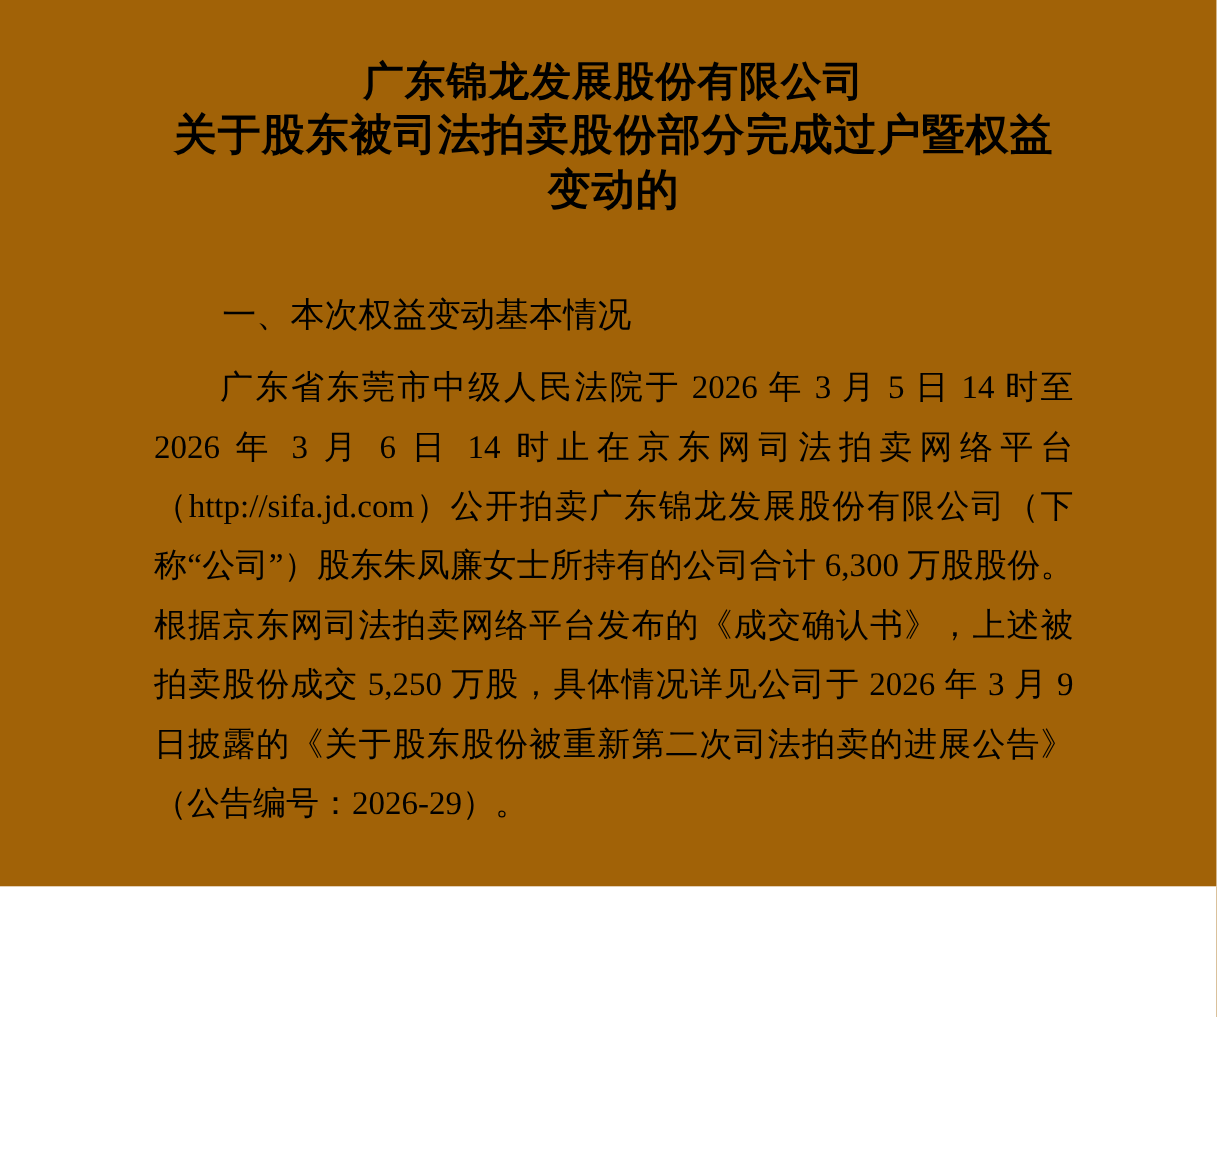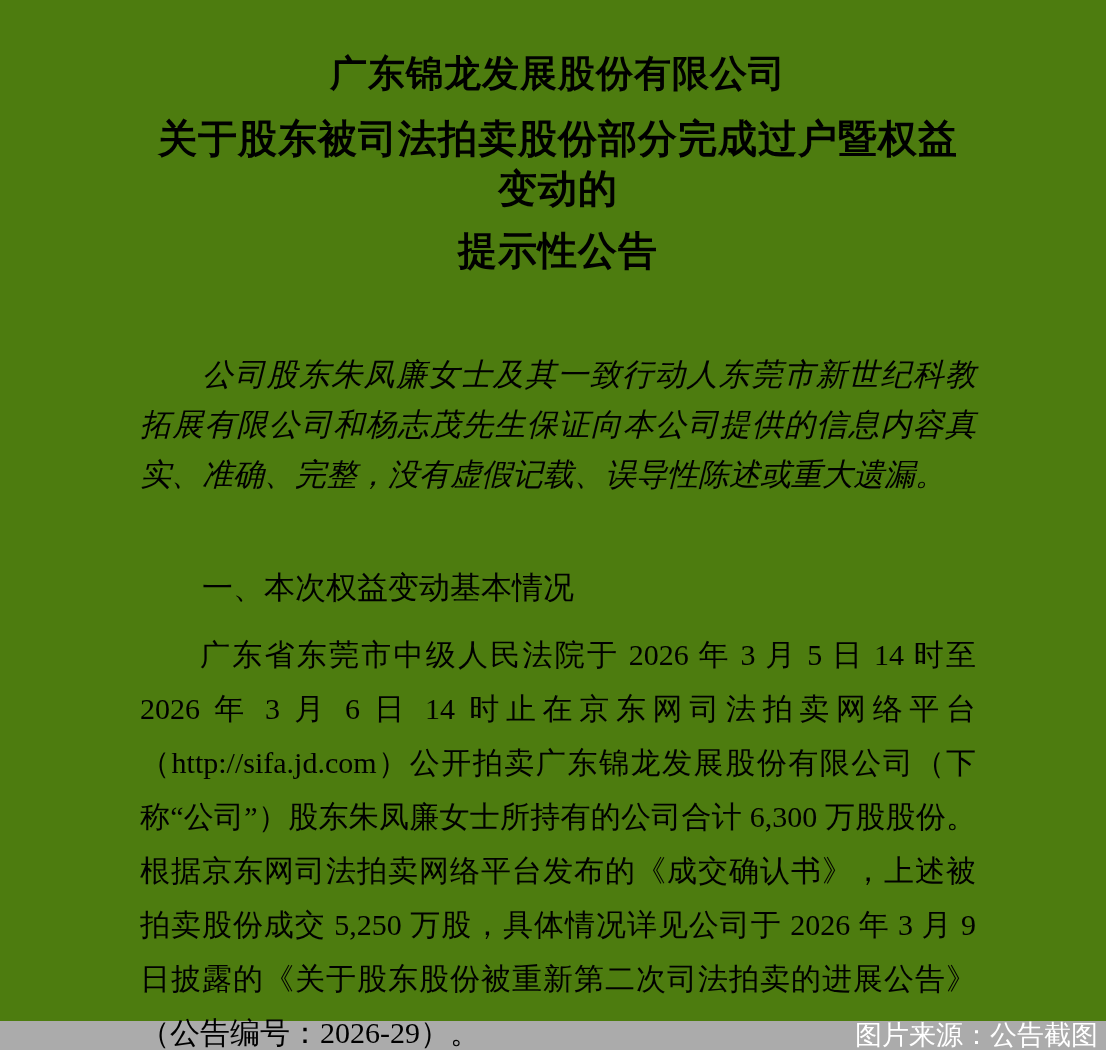--- a/index.html
+++ b/index.html
@@ -3,22 +3,22 @@
 <meta charset="utf-8">
 <style>
   html, body {
     margin: 0;
     padding: 0;
     background: #ffffff;
   }
   .page {
     position: relative;
     width: 1106px;
-    height: 1050px;
-    background: #4d7c0f;
+    height: 806px;
+    background: #a16207;
     overflow: hidden;
     font-family: "Liberation Serif", serif;
     color: #000000;
   }
   .doc {
     position: relative;
     z-index: 1;
     padding: 0 130px 0 140px;
   }
   
@@ -27,21 +27,20 @@
     font-weight: bold;
     text-align: center;
     letter-spacing: 1px;
   }
   .title-company {
     margin-top: 50px;
     font-size: 37px;
     line-height: 48px;
   }
   .title-subject1 {
-    margin-top: 16px;
     font-size: 39px;
     line-height: 50px;
   }
   .title-subject2 {
     margin-top: 12px;
     font-size: 39px;
     line-height: 50px;
   }
   
   .disclaimer {
@@ -104,23 +103,21 @@
 <div class="page">
 
   <div class="watermark-band"></div>
 
   <div class="doc">
 
     <div class="title title-company">广东锦龙发展股份有限公司</div>
 
     <div class="title title-subject1">关于股东被司法拍卖股份部分完成过户暨权益变动的</div>
 
-    <div class="title title-subject2">提示性公告</div>
 
-    <p class="disclaimer first">公司股东朱凤廉女士及其一致行动人东莞市新世纪科教拓展有限公司和杨志茂先生保证向本公司提供的信息内容真实、准确、完整，没有虚假记载、误导性陈述或重大遗漏。</p>
 
 
     <h2 class="section-heading">一、本次权益变动基本情况</h2>
 
     <p class="body-para">广东省东莞市中级人民法院于 2026 年 3 月 5 日 14 时至 2026 年 3 月 6 日 14 时止在京东网司法拍卖网络平台（http://sifa.jd.com）公开拍卖广东锦龙发展股份有限公司（下称“公司”）股东朱凤廉女士所持有的公司合计 6,300 万股股份。根据京东网司法拍卖网络平台发布的《成交确认书》，上述被拍卖股份成交 5,250 万股，具体情况详见公司于 2026 年 3 月 9 日披露的《关于股东股份被重新第二次司法拍卖的进展公告》（公告编号：2026-29）。</p>
 
   </div>
 
   <div class="watermark-text">图片来源：公告截图</div>
 

